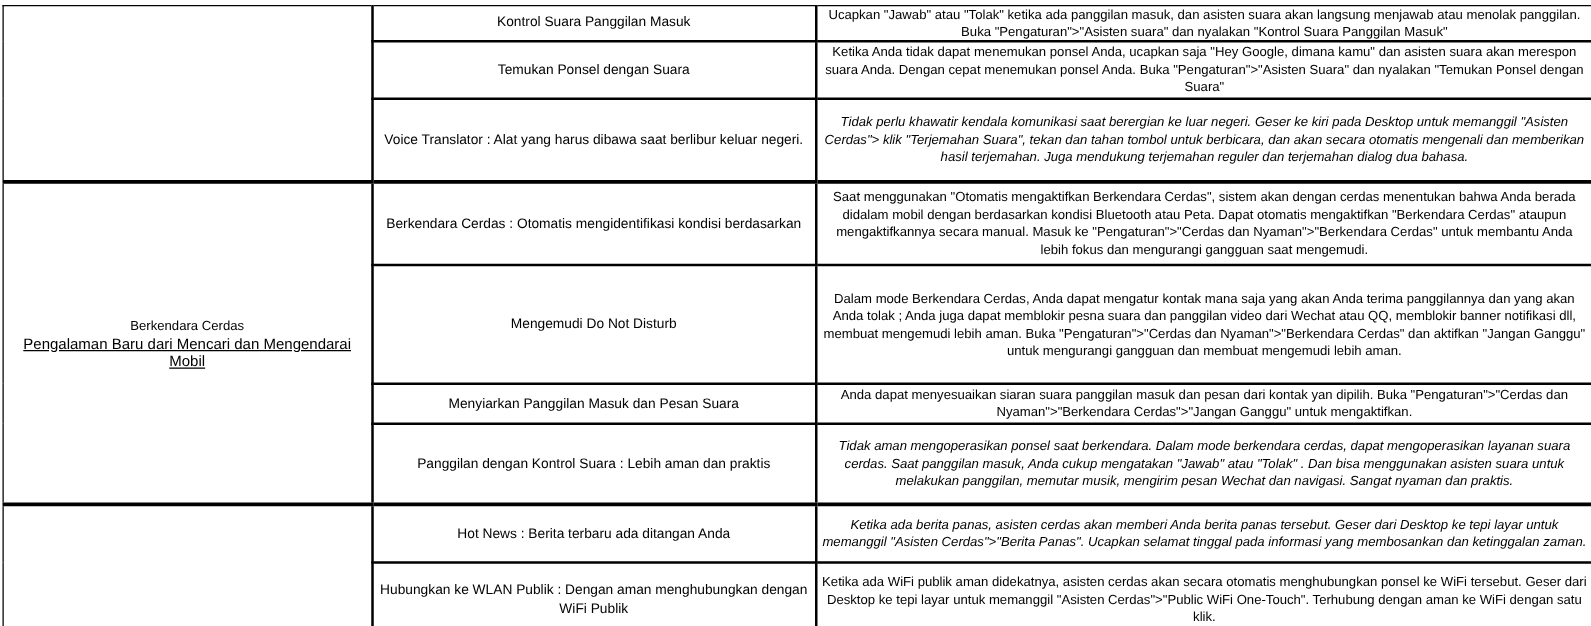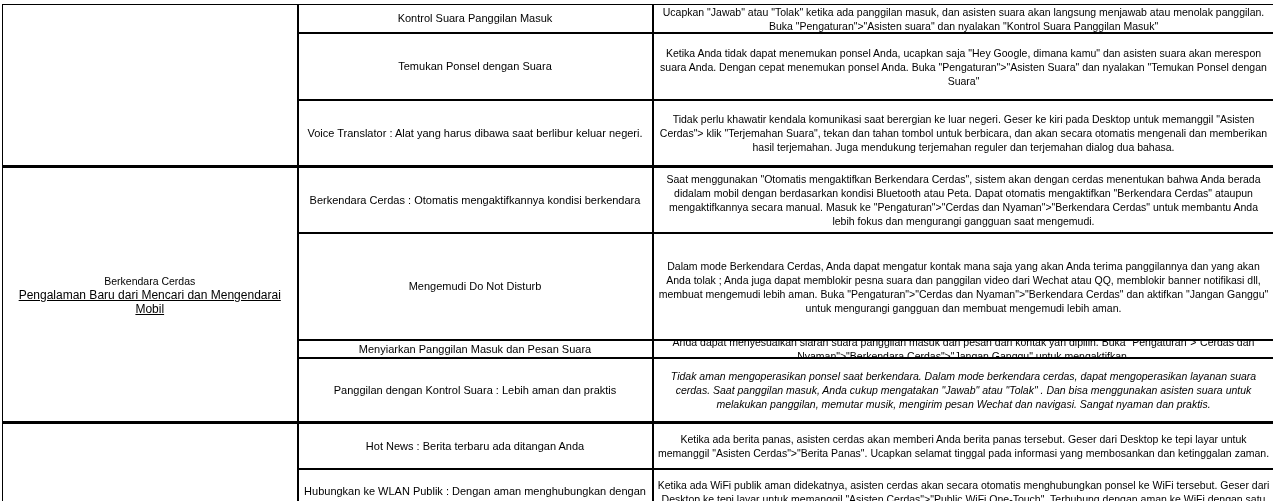--- a/index.html
+++ b/index.html
@@ -71,27 +71,27 @@
   td.desc .clip {
     display: flex;
     align-items: center;
     justify-content: center;
     overflow: hidden;
     padding: 0 3px;
     font-size: 10.5px;
     line-height: 14px;
   }
   .h1  { height: 27px; }
-  .h2  { height: 65px; }
-  .h3  { height: 64px; }
+  .h2  { height: 44px; }
+  .h3  { height: 64px; font-style: italic; }
   .h4  { height: 64px; }
-  .h5  { height: 105px; }
-  .h6  { height: 16px; }
+  .h5  { height: 93px; }
+  .h6  { height: 30px; }
   .h7  { height: 62px; font-style: italic; }
-  .h8  { height: 44px; }
+  .h8  { height: 44px; font-style: italic; }
   .h9  { height: 57px; }
   .h10 { height: 4px;  }
 </style>
 </head>
 <body>
 
 <div id="stage">
   <table class="features">
     <colgroup>
       <col class="c-cat">
@@ -127,21 +127,21 @@
               <span>Tidak perlu khawatir kendala komunikasi saat berergian ke luar negeri. Geser ke kiri pada Desktop untuk memanggil "Asisten Cerdas"&gt; klik "Terjemahan Suara", tekan dan tahan tombol untuk berbicara, dan akan secara otomatis mengenali dan memberikan hasil terjemahan. Juga mendukung terjemahan reguler dan terjemahan dialog dua bahasa.</span>
             </div>
           </td>
       </tr>
 
       <tr class="sec">
         <td class="cat" rowspan="4">
           <div class="cat-title">Berkendara Cerdas</div>
           <div class="cat-sub">Pengalaman Baru dari Mencari dan Mengendarai Mobil</div>
         </td>
-        <td class="feat"><span>Berkendara Cerdas : Otomatis mengaktifkannya kondisi berkendara</span></td>
+        <td class="feat"><span>Berkendara Cerdas : Otomatis mengidentifikasi kondisi berdasarkan</span></td>
         <td class="desc">
             <div class="clip h4">
               <span>Saat menggunakan "Otomatis mengaktifkan Berkendara Cerdas", sistem akan dengan cerdas menentukan bahwa Anda berada didalam mobil dengan berdasarkan kondisi Bluetooth atau Peta.  Dapat otomatis mengaktifkan "Berkendara Cerdas" ataupun mengaktifkannya secara manual. Masuk ke "Pengaturan"&gt;"Cerdas dan Nyaman"&gt;"Berkendara Cerdas" untuk membantu Anda lebih fokus dan mengurangi gangguan saat mengemudi.</span>
             </div>
           </td>
       </tr>
       <tr>
         <td class="feat"><span>Mengemudi Do Not Disturb</span></td>
         <td class="desc">
             <div class="clip h5">

